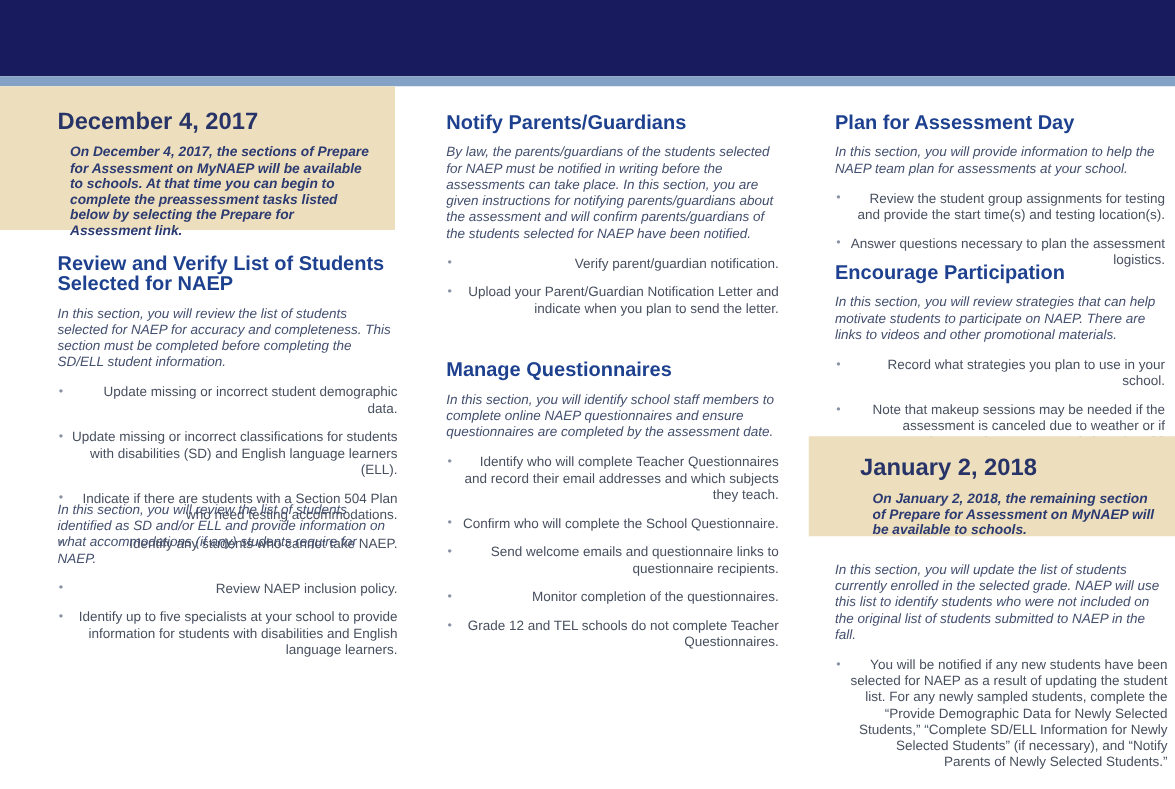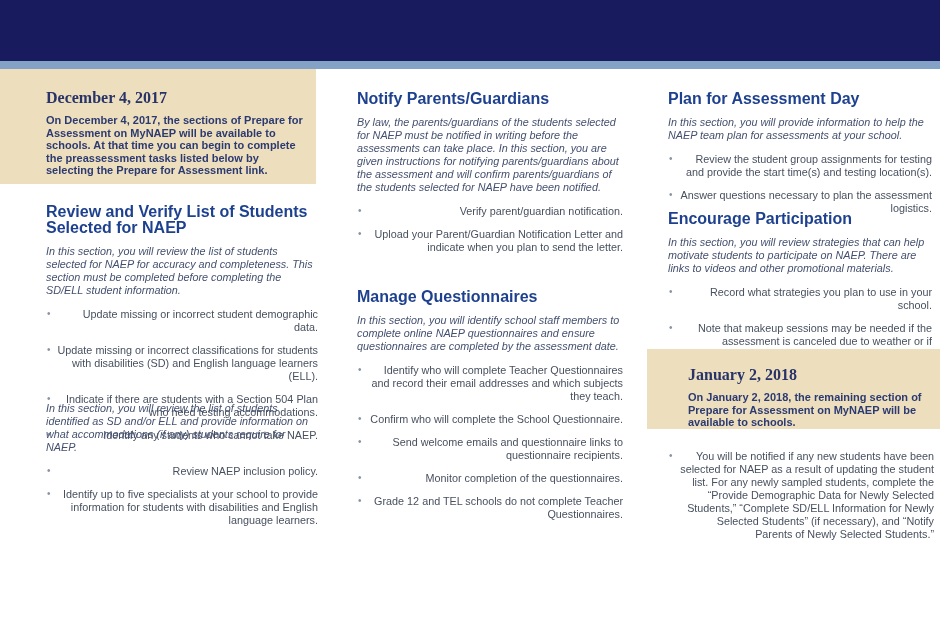--- a/index.html
+++ b/index.html
@@ -9,26 +9,26 @@
     font-family:"Liberation Sans", "DejaVu Sans", sans-serif;
     -webkit-font-smoothing:antialiased;
   }
   .topbar   { position:absolute; left:0; top:0;  width:940px; height:61px; background:#181c5f; }
   .topstrip { position:absolute; left:0; top:61px; width:940px; height:8px;  background:#84a2c6; }
 
   .callout { position:absolute; background:#eddfbd; box-sizing:border-box; }
   .callout-dec { left:0;     top:69px;  width:316px; height:115px; padding:21px 10px 0 46px; }
   .callout-jan { left:647px; top:349px; width:313px; height:80px;  padding:18px 22px 0 41px; }
   .callout h2 {
-    margin:0 0 8px 0; font-size:16px; line-height:16px;
-    color:#283468; font-weight:bold;font-family:Liberation Serif, serif;
+    margin:0 0 8px 0; font-size:19px; line-height:16px;
+    color:#283468; font-weight:bold;
   }
   .callout p {
-    margin:0; font-size:11px; line-height:12.6px;
-    font-weight:bold; color:#2c3a72;
+    margin:10px; font-size:11px; line-height:12.6px;
+    font-weight:bold; color:#2c3a72;font-style:italic;
   }
 
   .sec { position:absolute; box-sizing:border-box; }
   .sec-l1 { left:46px;  top:204px; width:272px; }
   .sec-l2 { left:46px;  top:402px; width:272px; }
   .sec-m1 { left:357px; top:91px;  width:266px; }
   .sec-m2 { left:357px; top:289px; width:266px; }
   .sec-r1 { left:668px; top:91px;  width:264px; }
   .sec-r2 { left:668px; top:211px; width:264px; }
   .sec-r3 { left:668px; top:450px; width:266px; }
@@ -119,16 +119,17 @@
     <li>Note that makeup sessions may be needed if the assessment is canceled due to weather or if attendance at the assessment is less than 90 percent.</li>
   </ul>
 </div>
 
 <div class="callout callout-jan">
   <h2>January 2, 2018</h2>
   <p>On January 2, 2018, the remaining section of Prepare for Assessment on MyNAEP will be available to schools.</p>
 </div>
 
 <div class="sec sec-r3">
+  <p class="intro">In this section, you will update the list of students currently enrolled in the selected grade. NAEP will use this list to identify students who were not included on the original list of students submitted to NAEP in the fall.</p>
   <ul>
     <li>You will be notified if any new students have been selected for NAEP as a result of updating the student list. For any newly sampled students, complete the “Provide Demographic Data for Newly Selected Students,” “Complete SD/ELL Information for Newly Selected Students” (if necessary), and “Notify Parents of Newly Selected Students.”</li>
   </ul>
 </div>
 
 </body></html>

